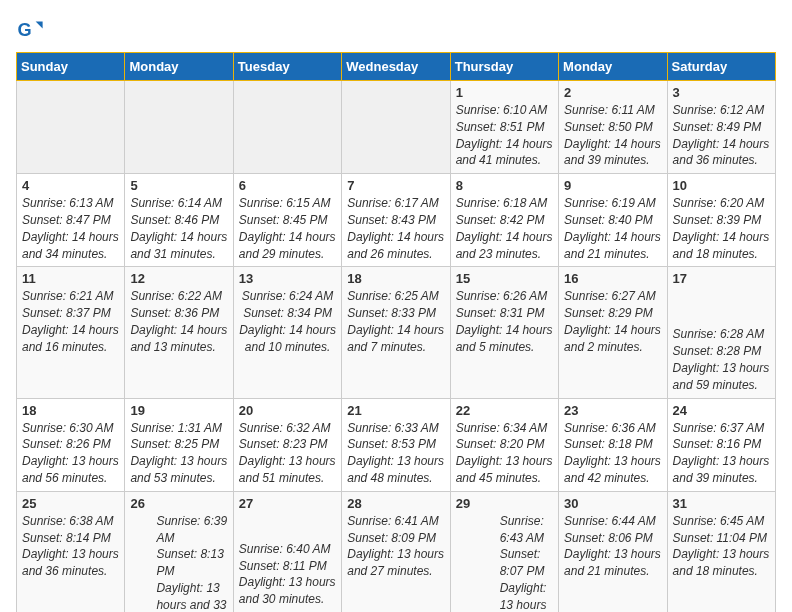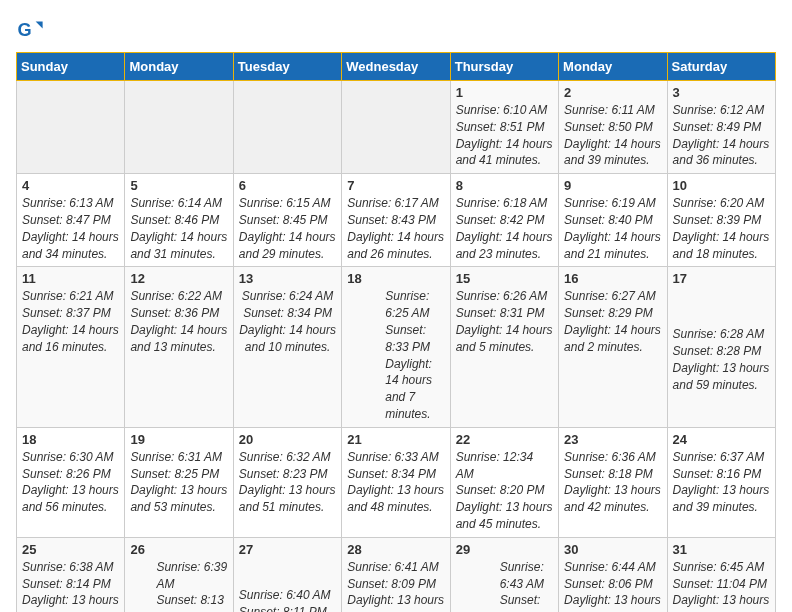--- a/index.html
+++ b/index.html
@@ -209,21 +209,21 @@
 Daylight: 14 hours and 13 minutes.</div>
         </td>
         <td>
           <span class="day-number">13</span>
           <div class="day-info" style="white-space: pre-line; text-align: center;">Sunrise: 6:24 AM
 Sunset: 8:34 PM
 Daylight: 14 hours and 10 minutes.</div>
         </td>
         <td>
           <span class="day-number">18</span>
-          <div class="day-info" style="white-space: pre-line; margin-left: 38px;">Sunrise: 6:25 AM
+          <div class="day-info" style="white-space: pre-line;">Sunrise: 6:25 AM
 Sunset: 8:33 PM
 Daylight: 14 hours and 7 minutes.</div>
         </td>
         <td>
           <span class="day-number">15</span>
           <div class="day-info" style="white-space: pre-line;">Sunrise: 6:26 AM
 Sunset: 8:31 PM
 Daylight: 14 hours and 5 minutes.</div>
         </td>
         <td>
@@ -241,39 +241,39 @@
       </tr>
       <tr>
         <td>
           <span class="day-number">18</span>
           <div class="day-info" style="white-space: pre-line;">Sunrise: 6:30 AM
 Sunset: 8:26 PM
 Daylight: 13 hours and 56 minutes.</div>
         </td>
         <td>
           <span class="day-number">19</span>
-          <div class="day-info" style="white-space: pre-line;">Sunrise: 6:31 AM
+          <div class="day-info" style="white-space: pre-line;">Sunrise: 1:31 AM
 Sunset: 8:25 PM
 Daylight: 13 hours and 53 minutes.</div>
         </td>
         <td>
           <span class="day-number">20</span>
           <div class="day-info" style="white-space: pre-line;">Sunrise: 6:32 AM
 Sunset: 8:23 PM
 Daylight: 13 hours and 51 minutes.</div>
         </td>
         <td>
           <span class="day-number">21</span>
           <div class="day-info" style="white-space: pre-line;">Sunrise: 6:33 AM
-Sunset: 8:34 PM
+Sunset: 8:53 PM
 Daylight: 13 hours and 48 minutes.</div>
         </td>
         <td>
           <span class="day-number">22</span>
-          <div class="day-info" style="white-space: pre-line;">Sunrise: 12:34 AM
+          <div class="day-info" style="white-space: pre-line;">Sunrise: 6:34 AM
 Sunset: 8:20 PM
 Daylight: 13 hours and 45 minutes.</div>
         </td>
         <td>
           <span class="day-number">23</span>
           <div class="day-info" style="white-space: pre-line;">Sunrise: 6:36 AM
 Sunset: 8:18 PM
 Daylight: 13 hours and 42 minutes.</div>
         </td>
         <td>

